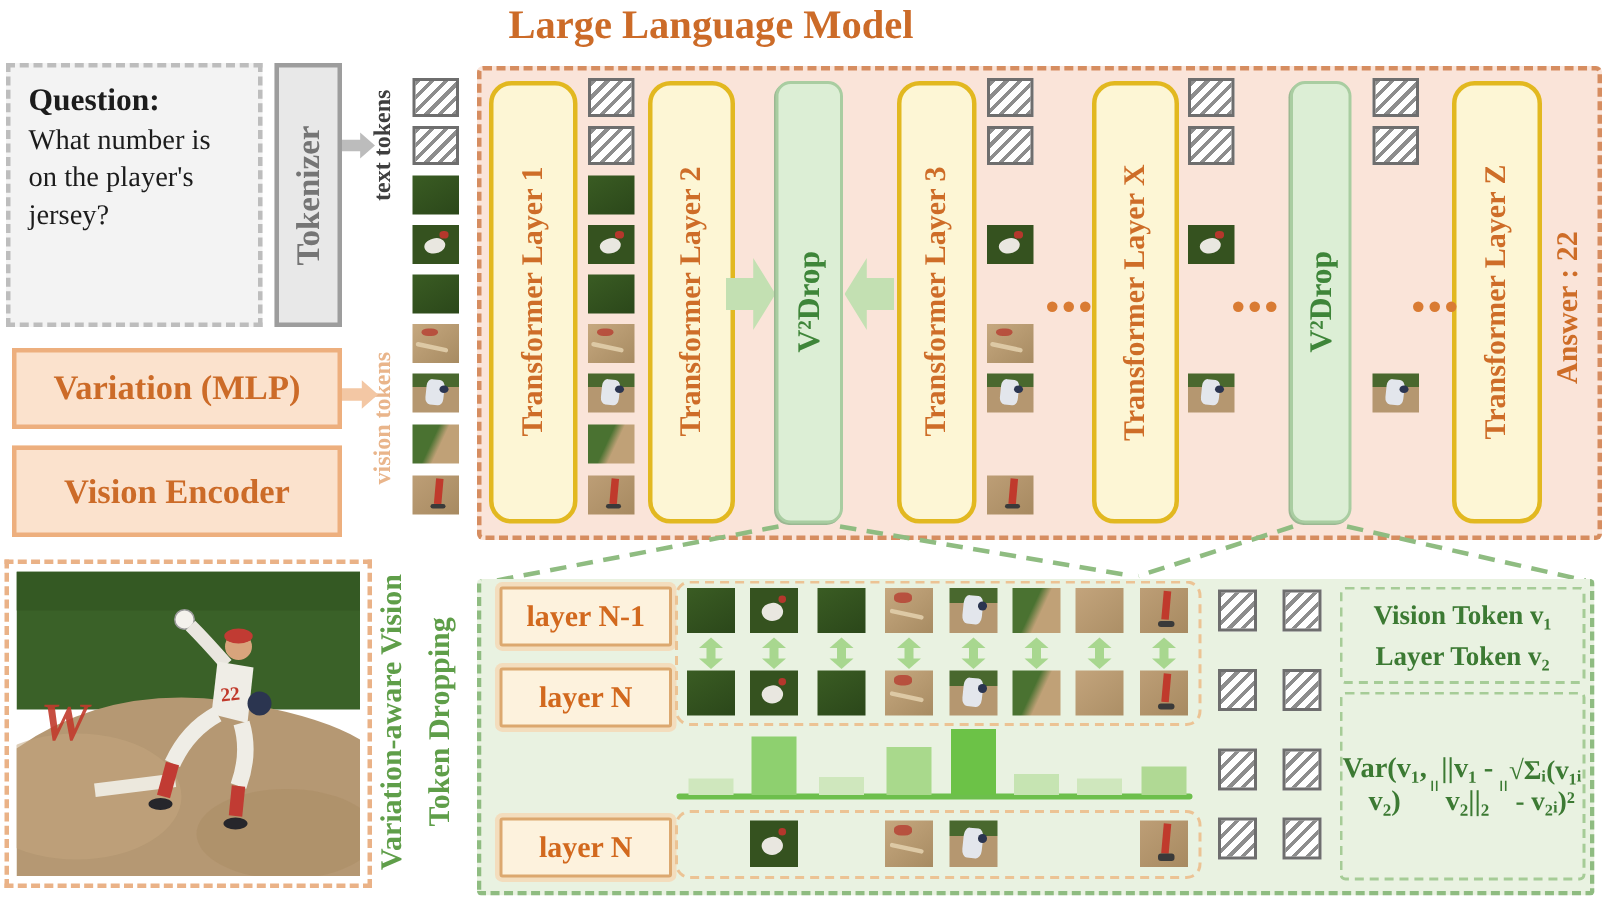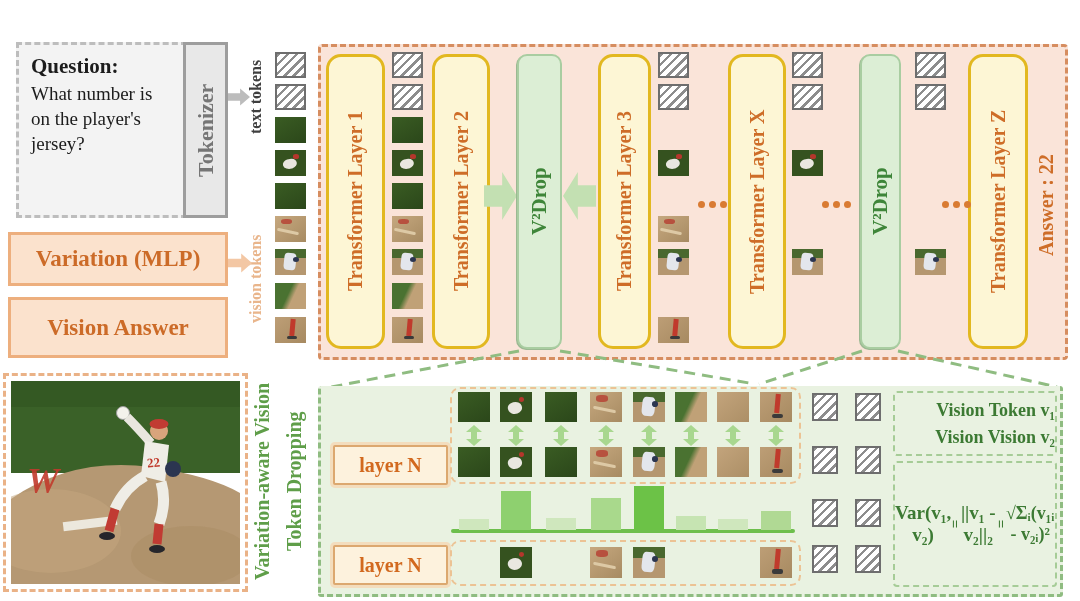--- a/index.html
+++ b/index.html
@@ -4,21 +4,21 @@
 <style>
   html,body{margin:0;padding:0;background:#fff;}
   #canvas{position:relative;width:1080px;height:601px;background:#ffffff;
           font-family:"Liberation Serif",serif;overflow:hidden;}
   .abs{position:absolute;box-sizing:border-box;}
   .flexc{display:flex;align-items:center;justify-content:center;}
   .vtext{writing-mode:vertical-rl;transform:rotate(180deg);}
 
   
   .title{left:318px;top:1px;width:312px;font-size:27px;font-weight:bold;color:#cc6b28;text-align:center;}
-  .qbox{left:16px;top:42px;width:171px;height:176px;background:#f3f3f3;border:3px dashed #bdbdbd;
+  .qbox{left:4px;top:42px;width:171px;height:176px;background:#f3f3f3;border:3px dashed #bdbdbd;
         padding:9px 12px;color:#1c1c1c;}
   .qlabel{display:block;font-size:21px;font-weight:bold;margin-bottom:2px;}
   .qtext{font-size:19px;line-height:1.32;}
   .tokenizer{left:183px;top:42px;width:45px;height:176px;background:#e8e8e8;border:3px solid #9d9d9d;
              color:#757575;font-size:22px;font-weight:bold;}
   .lab-text-tokens{left:243px;top:46px;width:26px;height:102px;font-size:16px;font-weight:bold;color:#3f3f3f;}
   .lab-vision-tokens{left:243px;top:210px;width:26px;height:138px;font-size:16px;font-weight:bold;color:#e9b58b;}
   .pbox{left:8px;top:232px;width:220px;height:54px;background:#fbe2cd;border:3px solid #edaf7e;
         color:#cc6b28;font-size:23px;font-weight:bold;}
   .vebox{left:8px;top:297px;width:220px;height:61px;background:#fbe2cd;border:3px solid #edaf7e;
@@ -77,45 +77,46 @@
   .variation{left:330px;top:498px;width:118px;height:26px;color:#5b9d45;font-size:21px;font-weight:bold;}
   .baseline{left:451px;top:529px;width:344px;height:4px;background:#6dbf4c;border-radius:2px;}
   .bar{position:absolute;width:30px;}
   .varrow{position:absolute;width:16px;height:21px;
      background:linear-gradient(#a8d78f,#a8d78f) center/6px 9px no-repeat;}
   .varrow::before{content:"";position:absolute;left:50%;top:0;transform:translateX(-50%);
      border-left:8px solid transparent;border-right:8px solid transparent;border-bottom:7px solid #a8d78f;}
   .varrow::after{content:"";position:absolute;left:50%;bottom:0;transform:translateX(-50%);
      border-left:8px solid transparent;border-right:8px solid transparent;border-top:7px solid #a8d78f;}
   .gbox{border:2px dashed #a6cc97;border-radius:4px;color:#3c7a33;font-weight:bold;}
-  .vtbox{left:893px;top:391px;width:164px;height:65px;flex-direction:column;font-size:18px;line-height:1.45;align-items:flex-end;}
+  .vtbox{left:893px;top:391px;width:164px;height:65px;flex-direction:column;font-size:18px;line-height:1.45;}
   .fbox{left:893px;top:461px;width:164px;height:126px;flex-direction:row;}
   .fline{text-align:center;}
   .f-big{font-size:19px;}
   .f-eq{font-size:15px;transform:rotate(90deg);line-height:10px;}
   .f-sqrt{font-size:18px;}
   svg text{font-family:"Liberation Serif",serif;}
 </style>
 </head>
 <body>
 
 <div id="canvas">
 
+  <div class="abs title">Large Language Model</div>
 
   <div class="abs qbox">
     <span class="qlabel">Question:</span>
     <span class="qtext">What number is on the player's jersey?</span>
   </div>
   <div class="abs tokenizer vtext flexc">Tokenizer</div>
   <div class="blockarrow" style="left:228px;top:87px;width:22px;height:20px;background:#bcbcbc;"></div>
   <div class="abs lab-text-tokens vtext flexc">text tokens</div>
   <div class="abs lab-vision-tokens vtext flexc">vision tokens</div>
   <div class="abs pbox flexc">Variation (MLP)</div>
   <div class="blockarrow" style="left:228px;top:252px;width:24px;height:22px;background:#f3c7a4;"></div>
-  <div class="abs vebox flexc">Vision Answer</div>
+  <div class="abs vebox flexc">Vision Encoder</div>
 
   <div class="abs photo-frame"></div>
   <svg class="abs photo" viewBox="0 0 229 203">
     <rect x="0" y="0" width="229" height="92" fill="#3a6128"></rect>
     <rect x="0" y="0" width="229" height="26" fill="#345923"></rect>
     <path d="M0,118 Q60,76 140,86 Q200,95 229,112 L229,203 L0,203 Z" fill="#b59873"></path>
     <ellipse cx="40" cy="150" rx="70" ry="42" fill="#c2a57e" opacity="0.55"></ellipse>
     <ellipse cx="180" cy="175" rx="60" ry="30" fill="#ab8e65" opacity="0.6"></ellipse>
     <text x="16" y="112" font-size="36" font-style="italic" font-weight="bold" fill="#c23b2d" opacity="0.9">W</text>
     <rect x="52" y="138" width="54" height="9" fill="#ece8dd" transform="rotate(-7 79 142)"></rect>
@@ -170,31 +171,32 @@
       <line x1="560" y1="351" x2="755" y2="384"></line>
       <line x1="862" y1="351" x2="759" y2="384"></line>
       <line x1="898" y1="351" x2="1057" y2="387"></line>
     </g>
   </svg>
 
   <div class="abs side1 vtext flexc">Variation-aware Vision</div>
   <div class="abs side2 vtext flexc">Token Dropping</div>
   <div class="abs bottom"></div>
 
+  <div class="abs lbox flexc" style="top:391px;">layer N-1</div>
   <div class="abs lbox flexc" style="top:445px;">layer N</div>
   <div class="abs lbox flexc" style="top:545px;">layer N</div>
 
   <div class="abs orect" style="left:450px;top:387px;width:351px;height:97px;"></div>
   <div class="abs orect" style="left:450px;top:540px;width:351px;height:46px;"></div>
 
   <div class="abs baseline"></div>
 
   <div class="abs gbox vtbox flexc">
     <div>Vision Token v₁</div>
-    <div>Vision Vision v₂</div>
+    <div>Layer Token v₂</div>
   </div>
   <div class="abs gbox fbox flexc">
     <div class="fline f-big">Var(v₁, v₂)</div>
     <div class="fline f-eq">=</div>
     <div class="fline f-big">||v₁ - v₂||₂</div>
     <div class="fline f-eq">=</div>
     <div class="fline f-sqrt">√Σᵢ(v₁ᵢ - v₂ᵢ)²</div>
   </div>
 
 <div class="tok tok-hatch" style="left: 275px; top: 52px; width: 31px; height: 26px;"></div>

